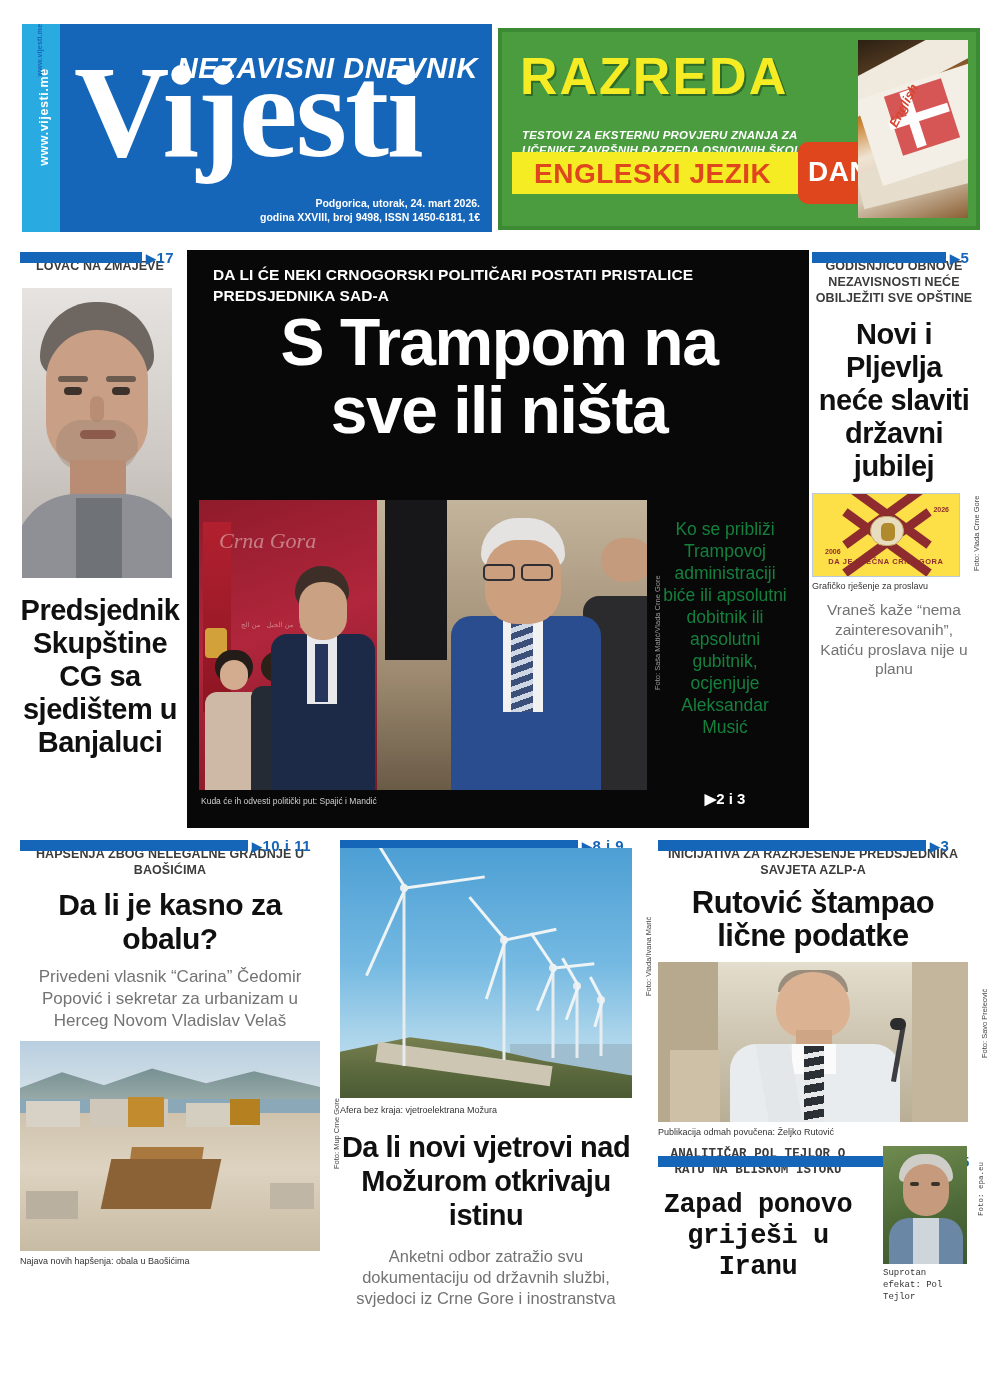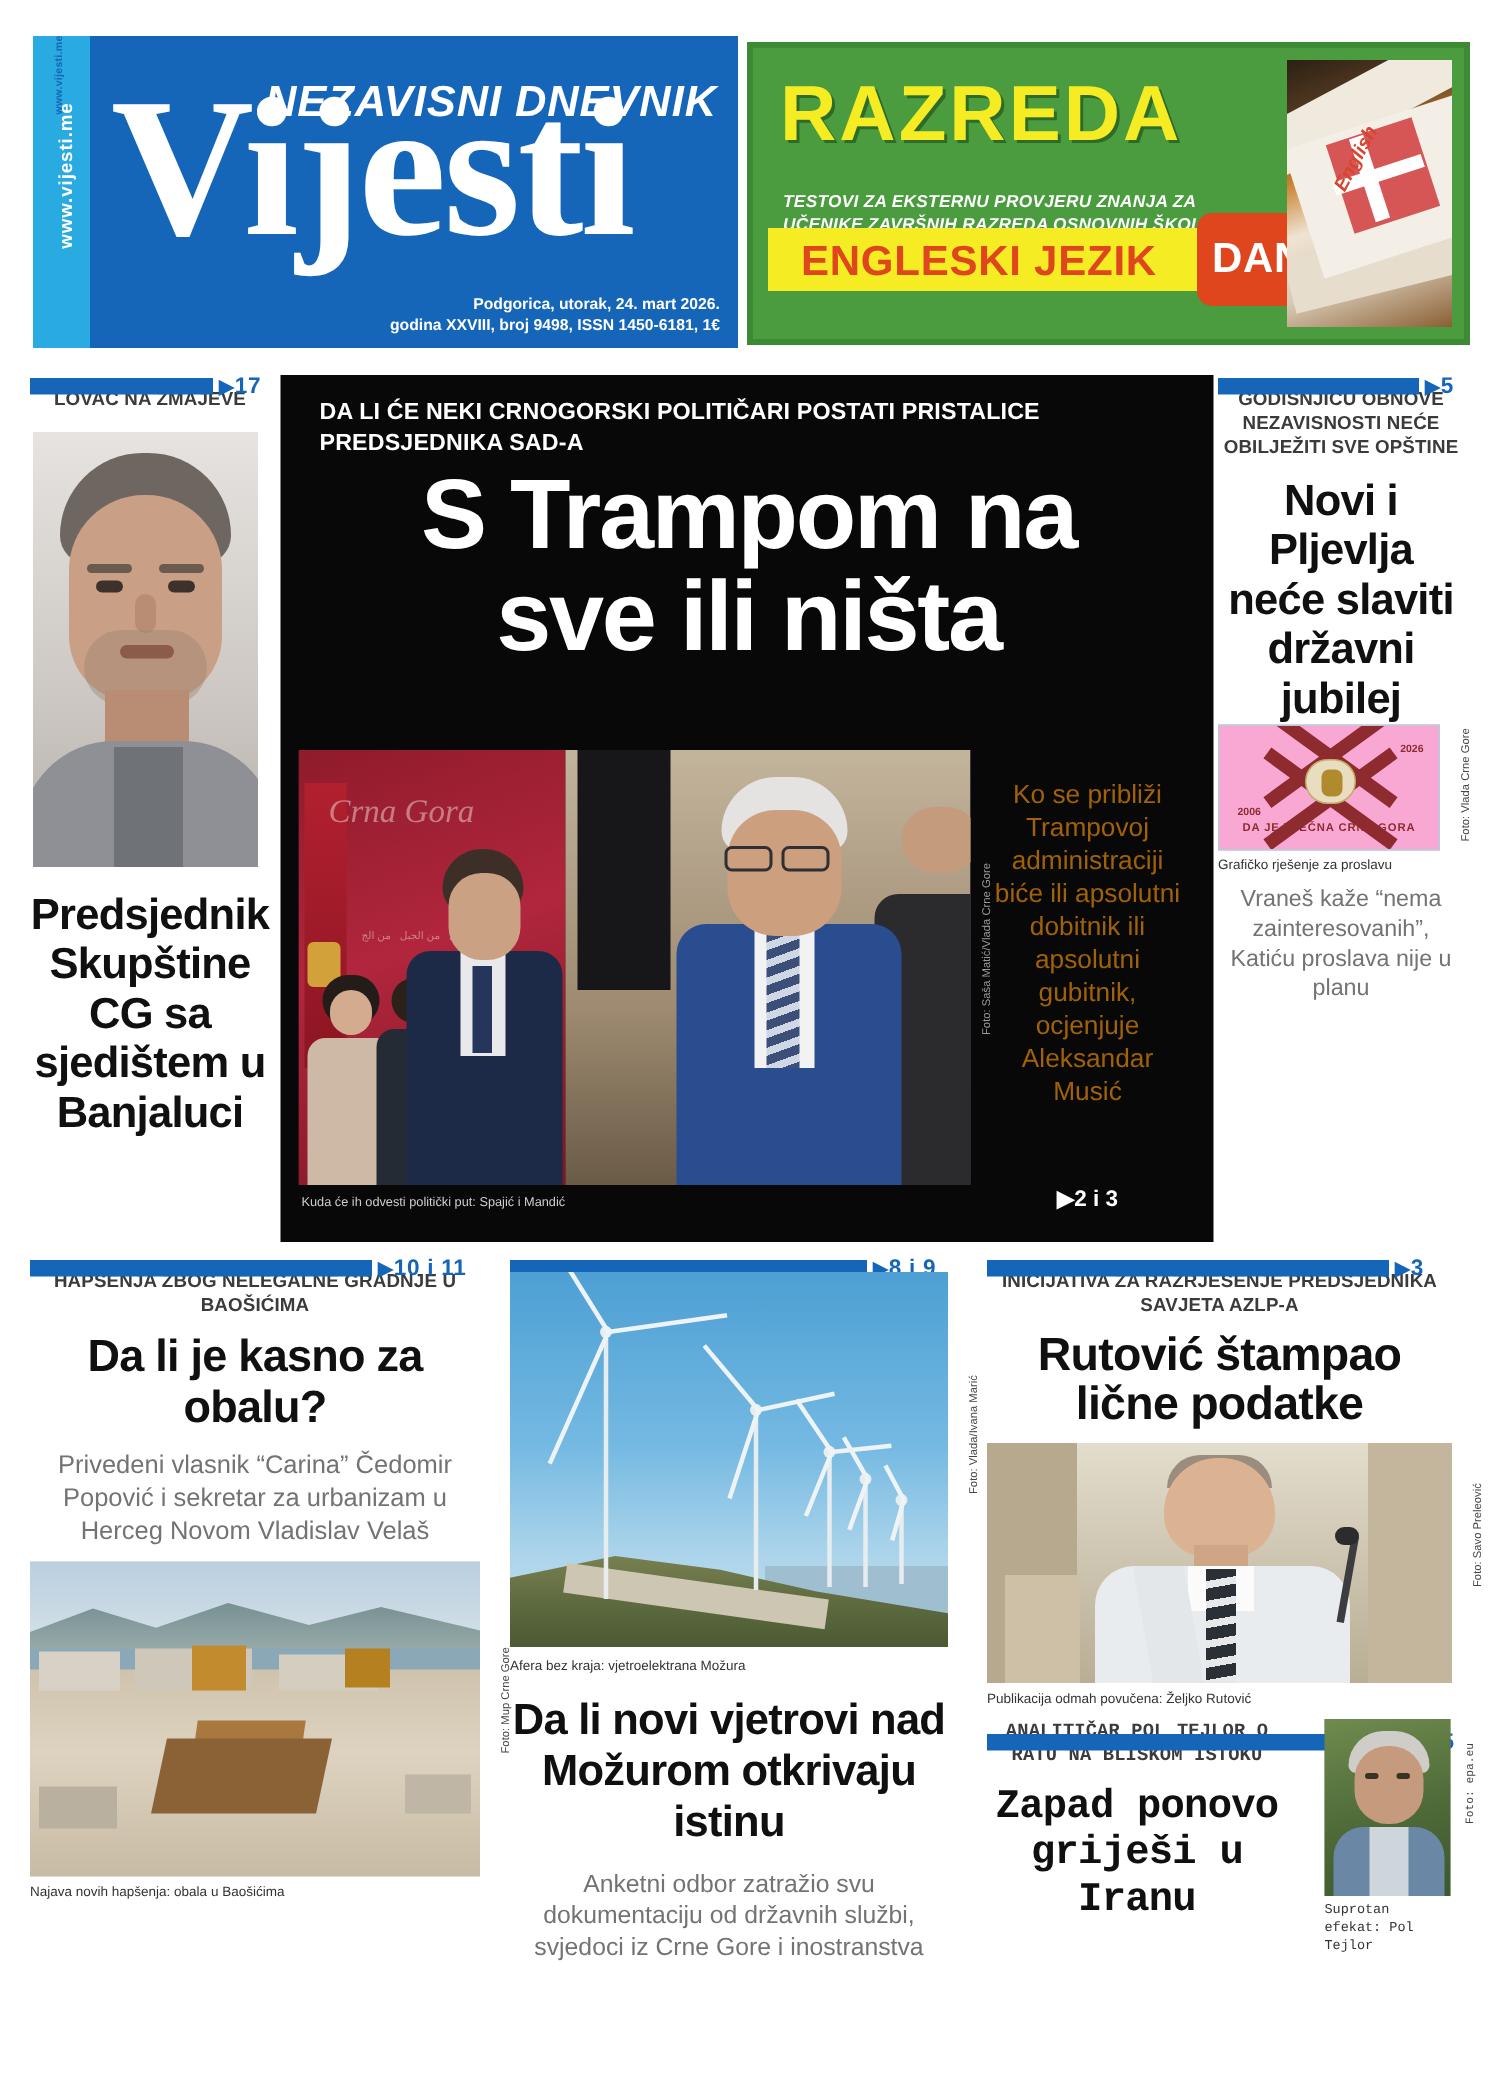--- a/index.html
+++ b/index.html
@@ -159,28 +159,28 @@
   .lp-w1 { position:absolute; left:6px; top:150px; width:58px; height:140px; }
   .lp-w1 .h { position:absolute; left:10px; top:0; width:38px; height:34px; border-radius:20px; background:#231c18; }
   .lp-w1 .f { position:absolute; left:15px; top:10px; width:28px; height:30px; border-radius:14px; background:#d3ac90; }
   .lp-w1 .b { position:absolute; left:0; top:42px; width:58px; height:98px; background:#cdb9a5; border-radius:12px 12px 0 0; }
   .lp-w2 { position:absolute; left:52px; top:152px; width:54px; height:138px; }
   .lp-w2 .h { position:absolute; left:10px; top:0; width:34px; height:30px; border-radius:18px; background:#2b2119; }
   .lp-w2 .b { position:absolute; left:0; top:34px; width:54px; height:104px; background:#242b34; border-radius:12px 12px 0 0; }
   .lead-cap { position:absolute; left:14px; top:546px; color:#cfcfcf; font-size:8.5px; }
   .lead-side {
     position:absolute; left:474px; top:268px; width:128px;
-    color:#a16207; font-size:17.5px; line-height:22px; text-align:center;
+    color:#15803d; font-size:17.5px; line-height:22px; text-align:center;
   }
   .lead-sidepg { position:absolute; left:474px; top:540px; width:128px; text-align:center; color:#fff; font-size:15px; font-weight:bold; }
   .lead-credit { position:absolute; left:466px; top:440px; color:#9a9a9a; font-size:7.5px; transform:rotate(-90deg); transform-origin:left top; white-space:nowrap; }
 
   
   .colR { position:absolute; left:812px; top:250px; width:170px; }
-  .xxlogo { position:relative; margin:0 0 0 0; width:148px; height:84px; border:1px solid #b9c9de; background:#f9a8d4; overflow:hidden; }
+  .xxlogo { position:relative; margin:10px 0 0 0; width:148px; height:84px; border:1px solid #b9c9de; background:#fde047; overflow:hidden; }
   .xxlogo .x1 { position:absolute; left:22px; top:16px; width:104px; height:9px; background:#8e2b2f; transform:rotate(36deg); }
   .xxlogo .x2 { position:absolute; left:22px; top:16px; width:104px; height:9px; background:#8e2b2f; transform:rotate(-36deg); }
   .xxlogo .x3 { position:absolute; left:22px; top:44px; width:104px; height:9px; background:#8e2b2f; transform:rotate(36deg); }
   .xxlogo .x4 { position:absolute; left:22px; top:44px; width:104px; height:9px; background:#8e2b2f; transform:rotate(-36deg); }
   .xxlogo .seal { position:absolute; left:57px; top:22px; width:34px; height:30px; border-radius:17px; background:#e9ddc0; border:1px solid #c3a96a; }
   .xxlogo .seal-i { position:absolute; left:10px; top:6px; width:14px; height:18px; background:#b08b2e; border-radius:5px; }
   .xxlogo .y1 { position:absolute; left:12px; top:54px; color:#8e2b2f; font-size:7px; font-weight:bold; }
   .xxlogo .y2 { position:absolute; right:10px; top:12px; color:#8e2b2f; font-size:7px; font-weight:bold; }
   .xxlogo .slg { position:absolute; left:0; bottom:10px; width:100%; text-align:center; color:#8e2b2f; font-size:7.5px; font-weight:bold; letter-spacing:.6px; }
 

